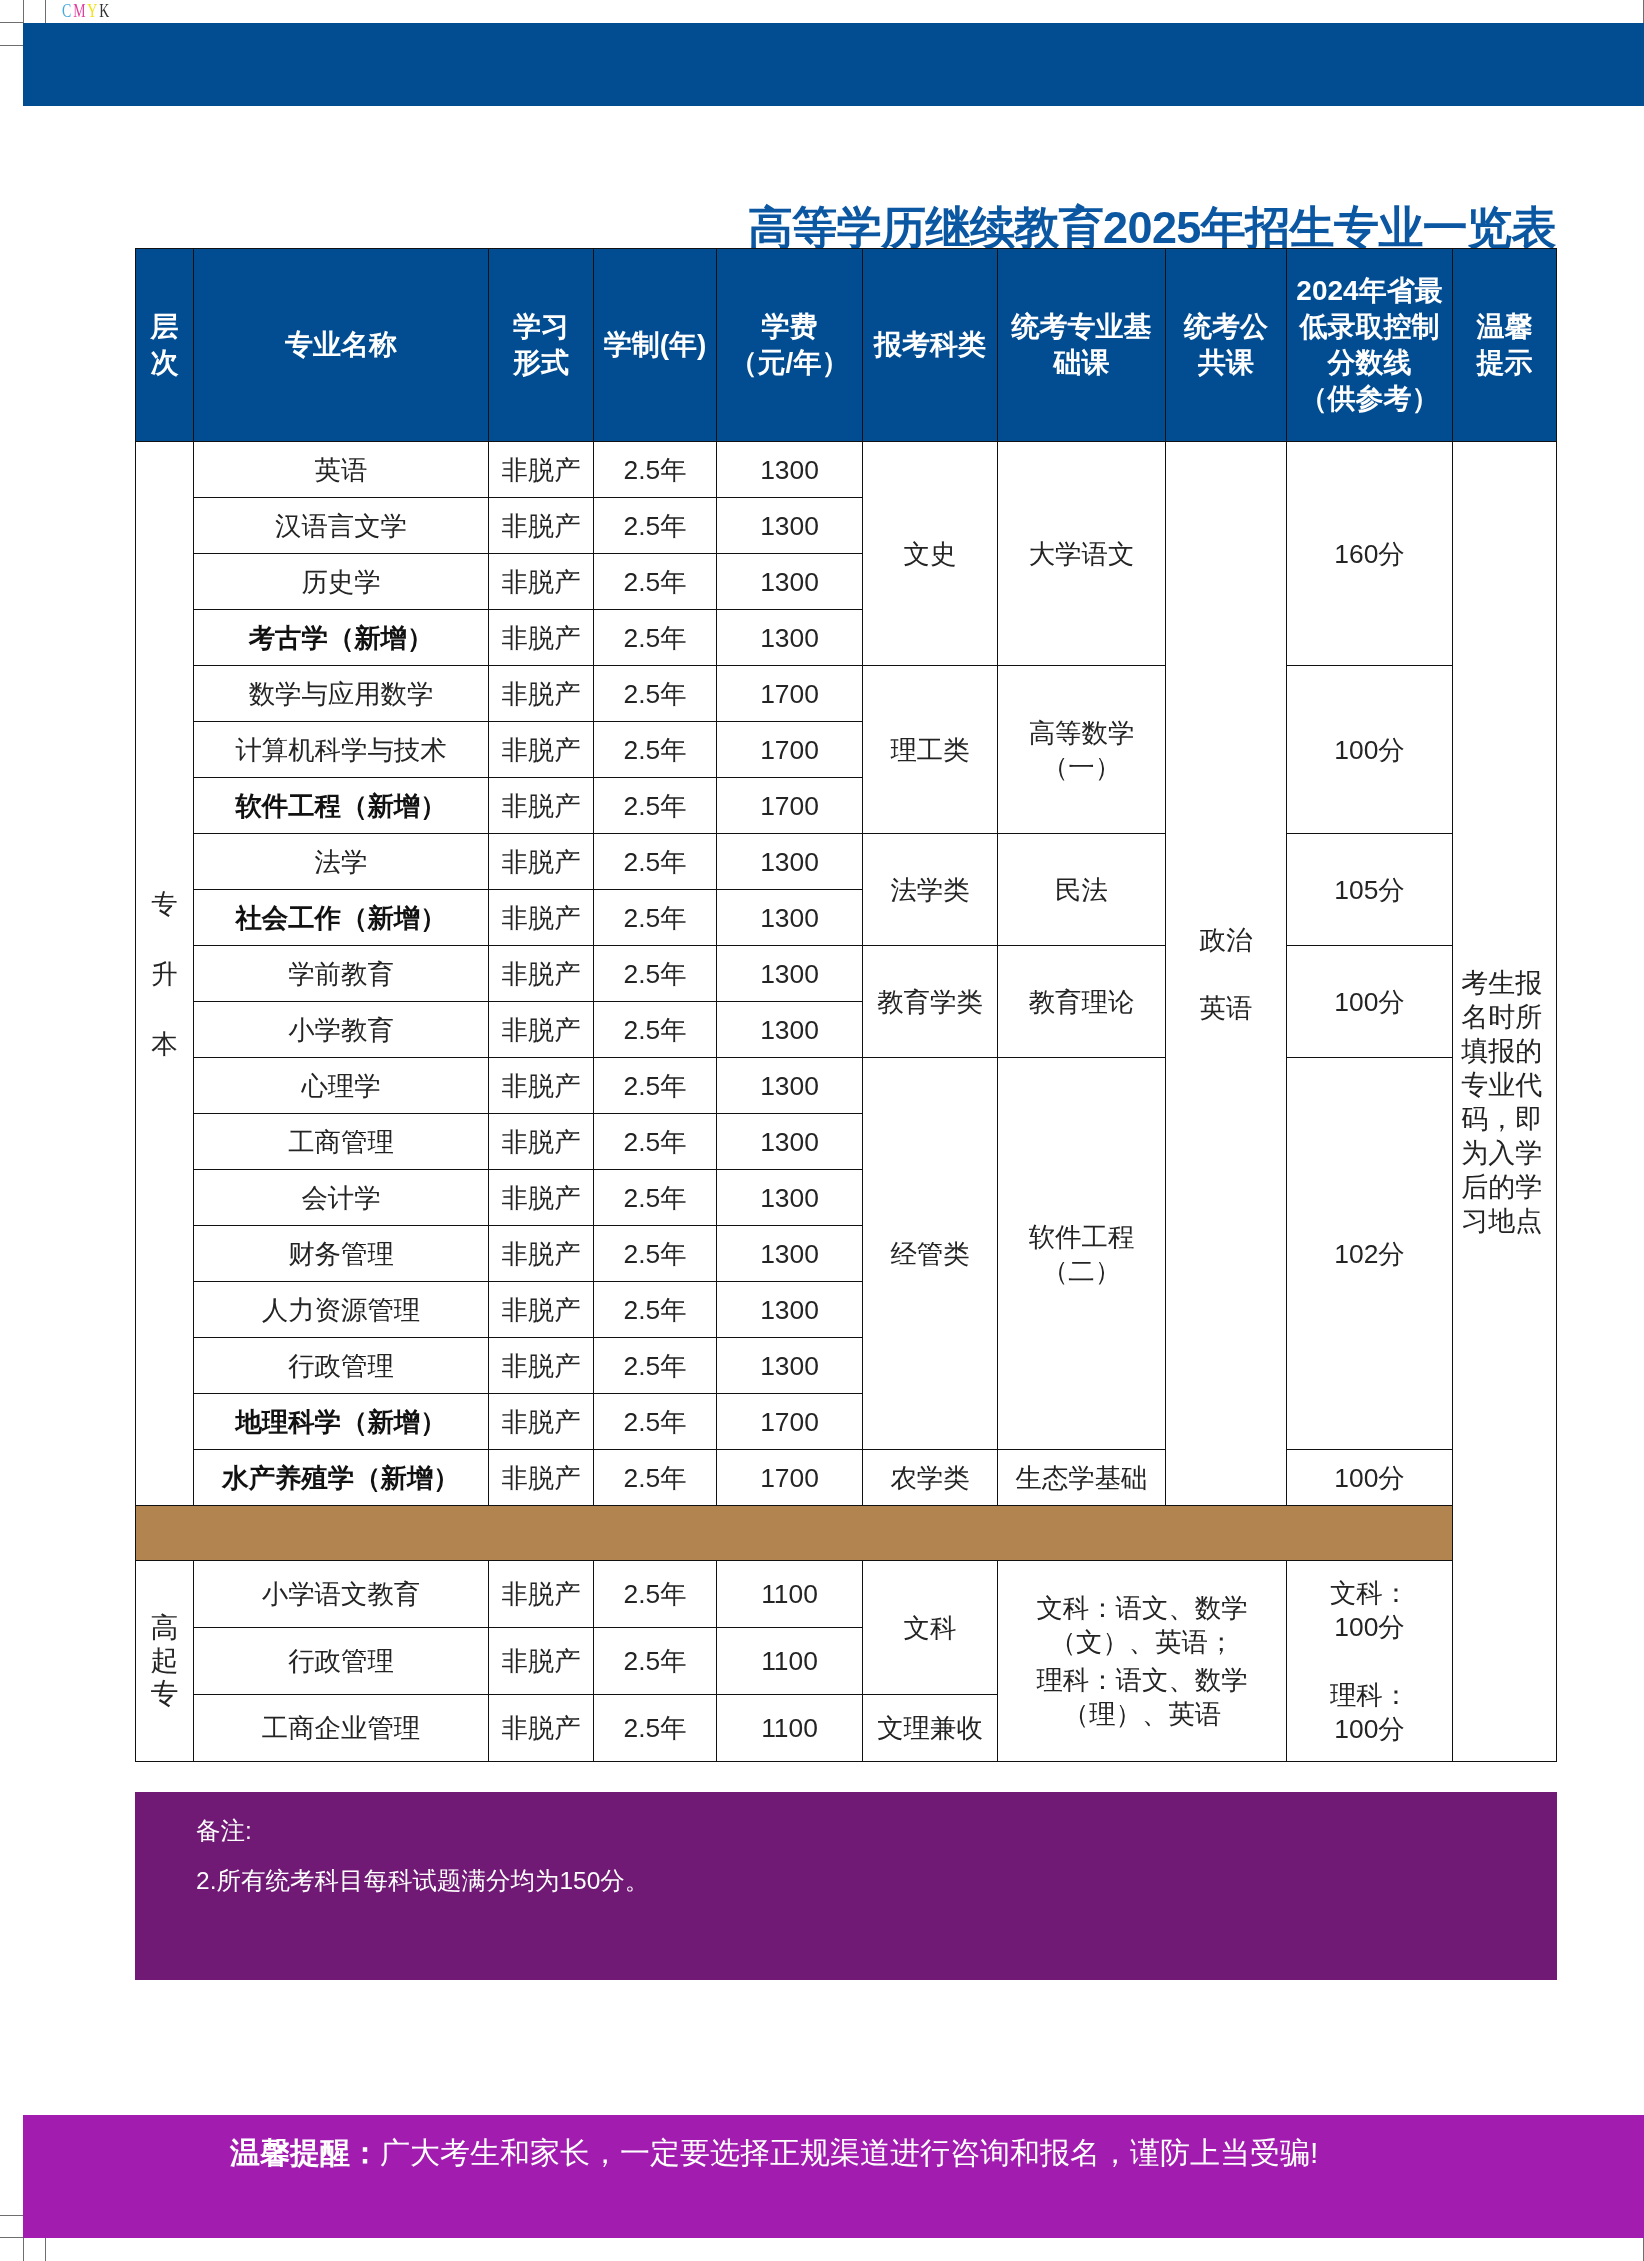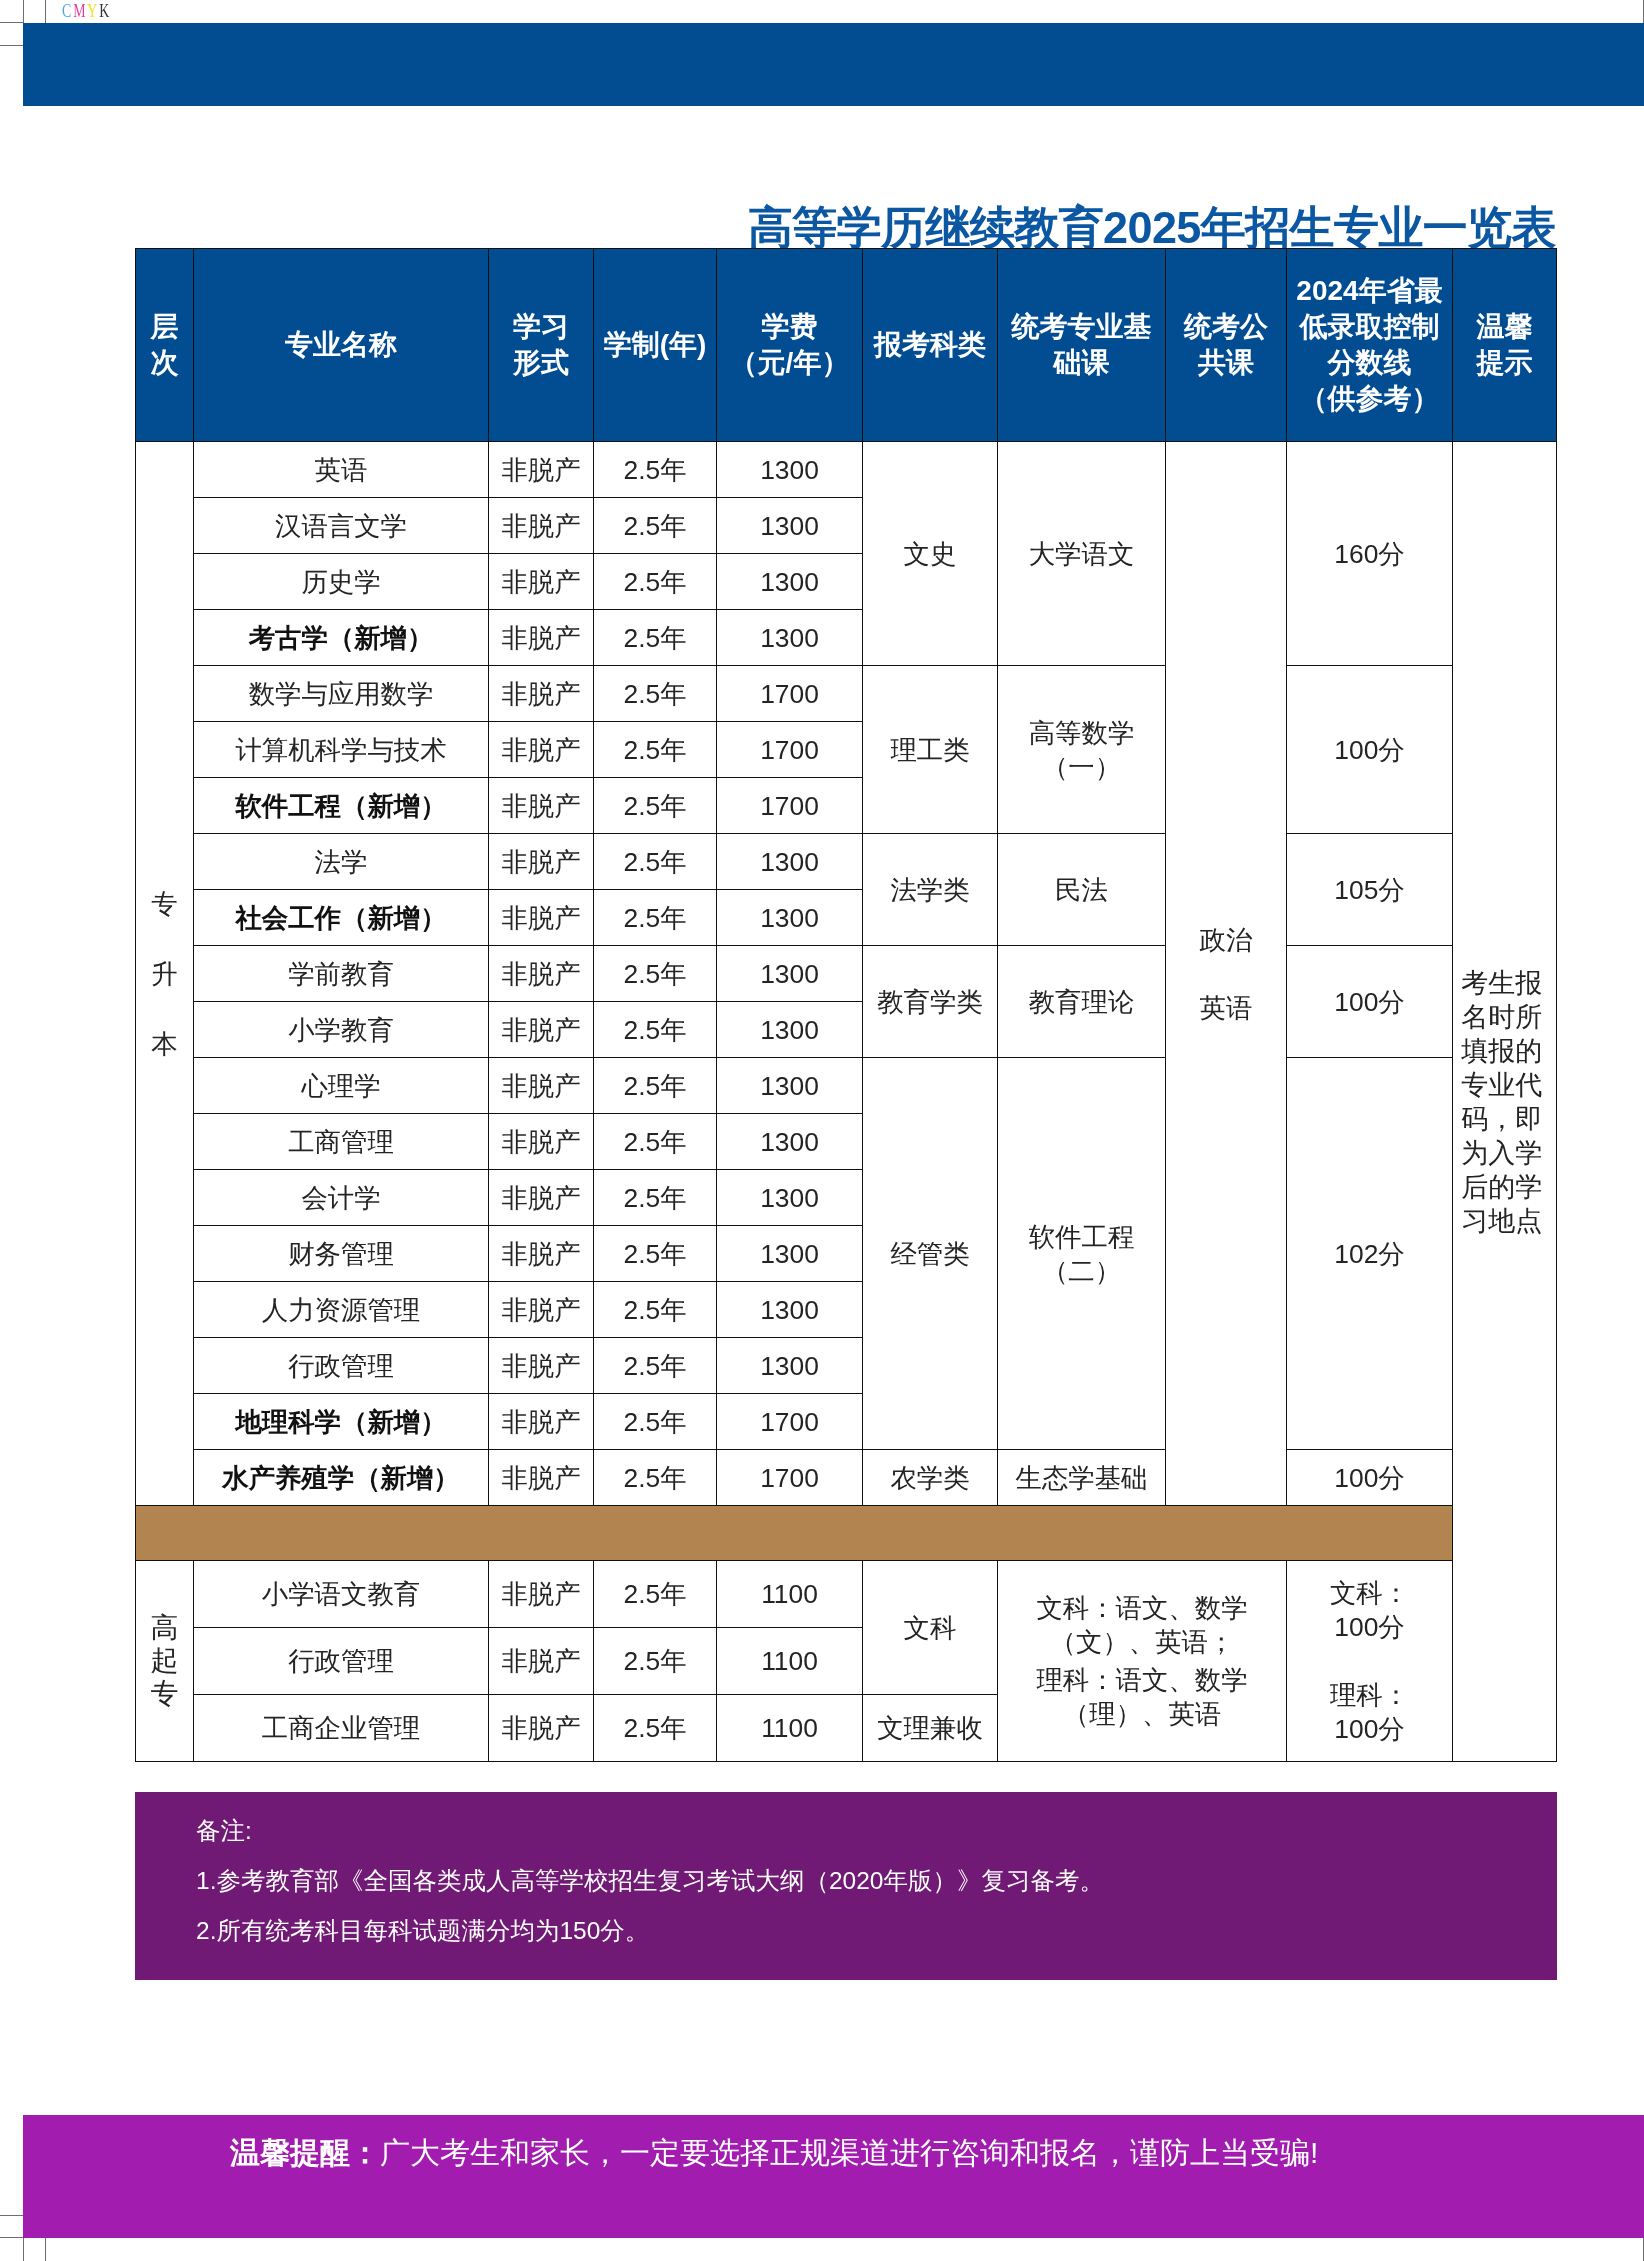--- a/index.html
+++ b/index.html
@@ -366,21 +366,20 @@
         <td>非脱产</td>
         <td>2.5年</td>
         <td>1100</td>
         <td>文理兼收</td>
       </tr>
     </tbody>
   </table>
 
   <div class="notes">
     <div>备注:</div>
-    <div>1.参考教育部《全国各类成人高等学校招生复习考试大纲（2020年版）》复习备考。</div>
     <div>2.所有统考科目每科试题满分均为150分。</div>
   </div>
 
 
   <div class="band-bottom">
     <div class="reminder">
       <span class="lbl">温馨提醒：</span><span>广大考生和家长，一定要选择正规渠道进行咨询和报名，谨防上当受骗!</span>
     </div>
   </div>
 

